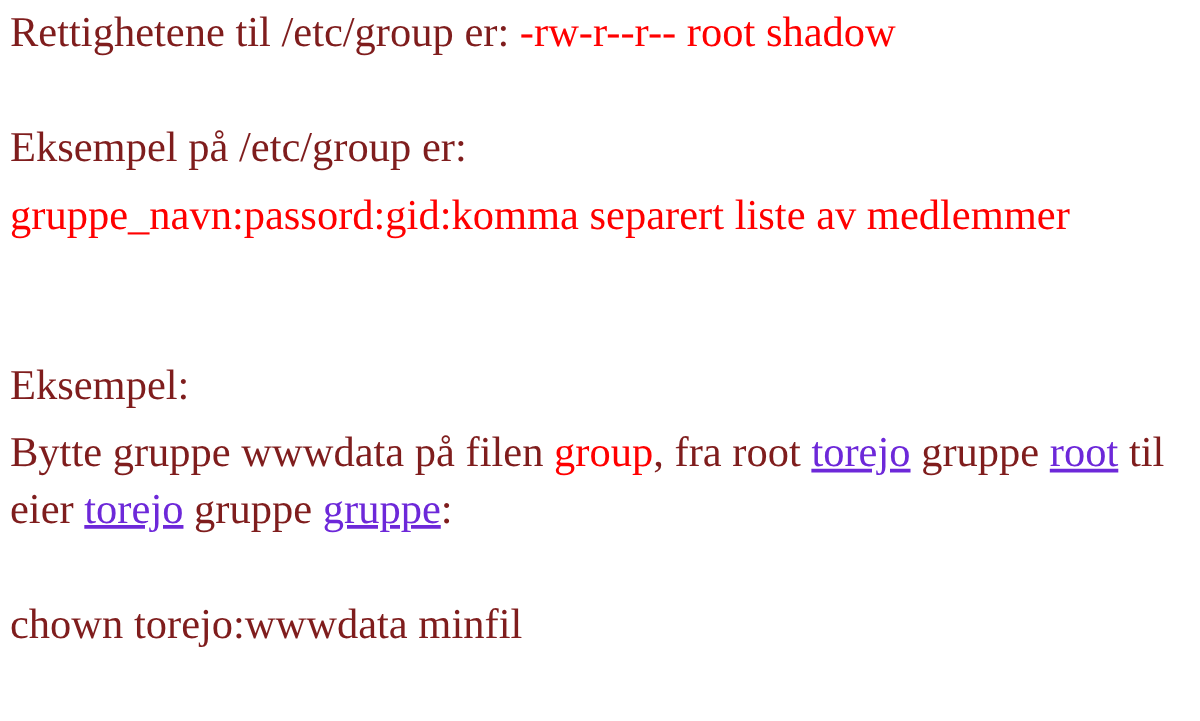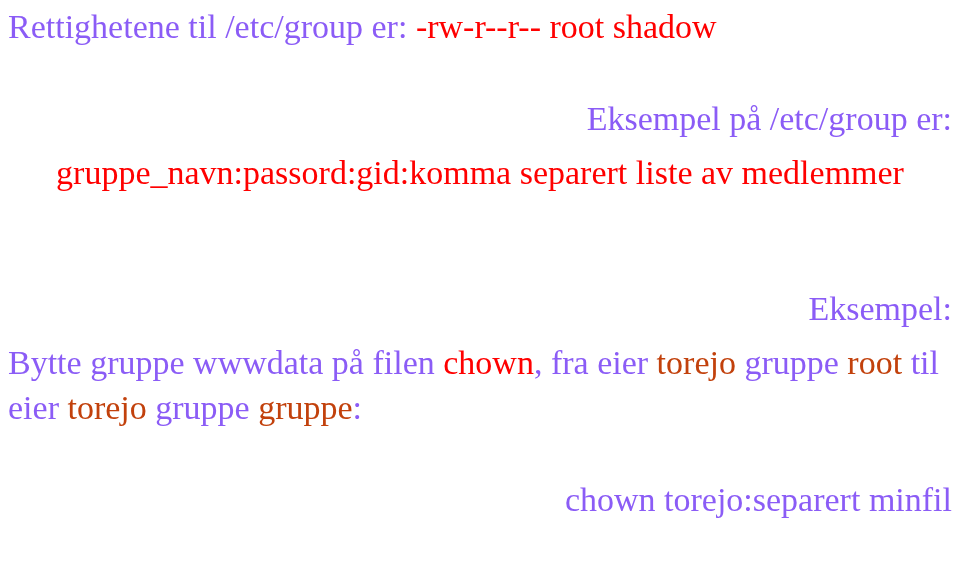--- a/index.html
+++ b/index.html
@@ -21,46 +21,45 @@
       margin-bottom: 8px;
     }
     .para-gap {
       height: 38px;
     }
     .big-gap {
       height: 82px;
     }
     .red {
       color: #ff0000;
-      text-align: center;
     }
     .blue {
-      color: #c2410c;
+      color: #6d28d9;
+      text-decoration: underline;
     }
     .black {
-      color: #8b5cf6;
-      text-align: right;
+      color: #7f1d1d;
     }
   </style>
 </head>
 <body>
 
 <div class="line">
   <span class="black">Rettighetene til /etc/group er:  </span><span class="red">-rw-r--r--  root  shadow</span>
 </div>
 
 <div class="para-gap"></div>
 
 <div class="line black">Eksempel på /etc/group er:</div>
 
 <div class="line red">gruppe_navn:passord:gid:komma separert liste av medlemmer</div>
 
 <div class="big-gap"></div>
 
 <div class="line black">Eksempel:</div>
 
 <div class="line">
-  <span class="black">Bytte gruppe wwwdata på filen </span><span class="red">chown</span><span class="black">, fra eier </span><span class="blue">torejo</span><span class="black"> gruppe </span><span class="blue">root</span><span class="black"> til eier </span><span class="blue">torejo</span><span class="black"> gruppe </span><span class="blue">gruppe</span><span class="black">:</span>
+  <span class="black">Bytte gruppe wwwdata på filen </span><span class="red">group</span><span class="black">, fra root </span><span class="blue">torejo</span><span class="black"> gruppe </span><span class="blue">root</span><span class="black"> til eier </span><span class="blue">torejo</span><span class="black"> gruppe </span><span class="blue">gruppe</span><span class="black">:</span>
 </div>
 
 <div class="para-gap"></div>
 
-<div class="line black">chown torejo:separert minfil</div>
+<div class="line black">chown torejo:wwwdata minfil</div>
 
 </body></html>

